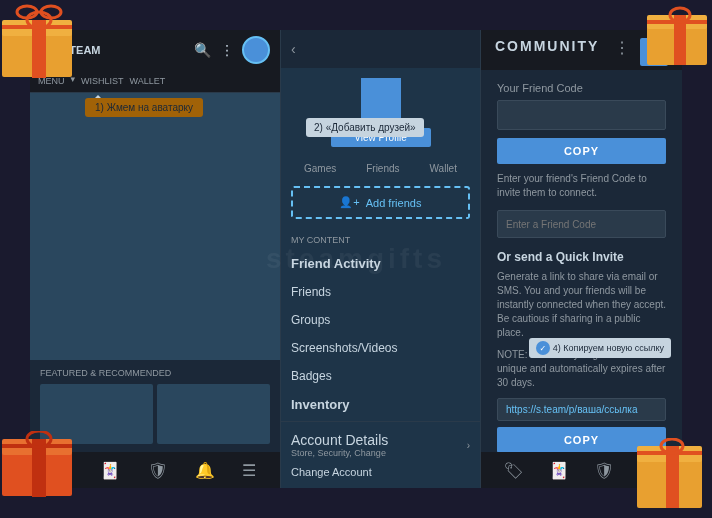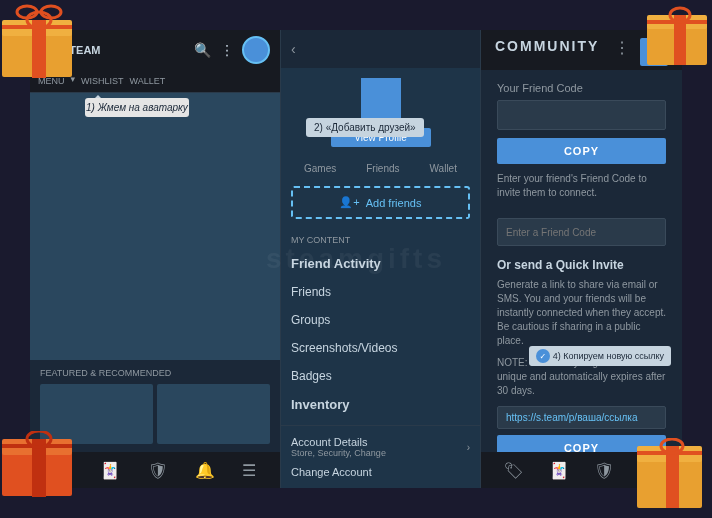--- a/index.html
+++ b/index.html
@@ -98,28 +98,27 @@
       text-transform: uppercase;
       font-size: 9px;
       cursor: pointer;
       padding: 2px 0;
     }
 
     .tooltip-bubble {
       position: absolute;
       top: 68px;
       left: 55px;
-      background: #e5e5e5;
+      background: #a16207;
       color: #1b2838;
-      padding: 4px 1px;
+      padding: 4px 10px;
       border-radius: 3px;
       font-size: 10px;
       white-space: nowrap;
       z-index: 5;
-      font-style: italic;
     }
 
     .tooltip-bubble::before {
       content: '';
       position: absolute;
       top: -6px;
       left: 10px;
       border: 3px solid transparent;
       border-bottom-color: #c6d4df;
     }
@@ -387,21 +386,20 @@
     .friend-code-entry {
       width: 100%;
       background: #2a3a4a;
       border: 1px solid #3a4a5a;
       color: #8f98a0;
       padding: 6px 8px;
       font-size: 10px;
       border-radius: 2px;
       margin-bottom: 12px;
       height: 28px;
-      margin-top: 8px;
     }
 
     .quick-invite-title {
       color: #c7d5e0;
       font-size: 12px;
       font-weight: bold;
       margin-bottom: 6px;
     }
 
     .quick-invite-desc {
@@ -601,21 +599,21 @@
         <span>Badges</span>
       </div>
       <div class="menu-item bold">
         <span>Inventory</span>
       </div>
     </div>
 
     <div class="menu-bottom">
       <div class="menu-item" style="padding:4px 0;">
         <div>
-          <div style="color:#c7d5e0;font-size:11px;">Account Details</div>
+          <div style="color:#c7d5e0;font-size:14px;">Account Details</div>
           <div style="color:#8f98a0;font-size:9px;">Store, Security, Change</div>
         </div>
         <span class="menu-item-arrow">›</span>
       </div>
       <div class="menu-item" style="padding:4px 0;">
         <span style="color:#c7d5e0;font-size:11px;">Change Account</span>
       </div>
     </div>
 
   </div>

